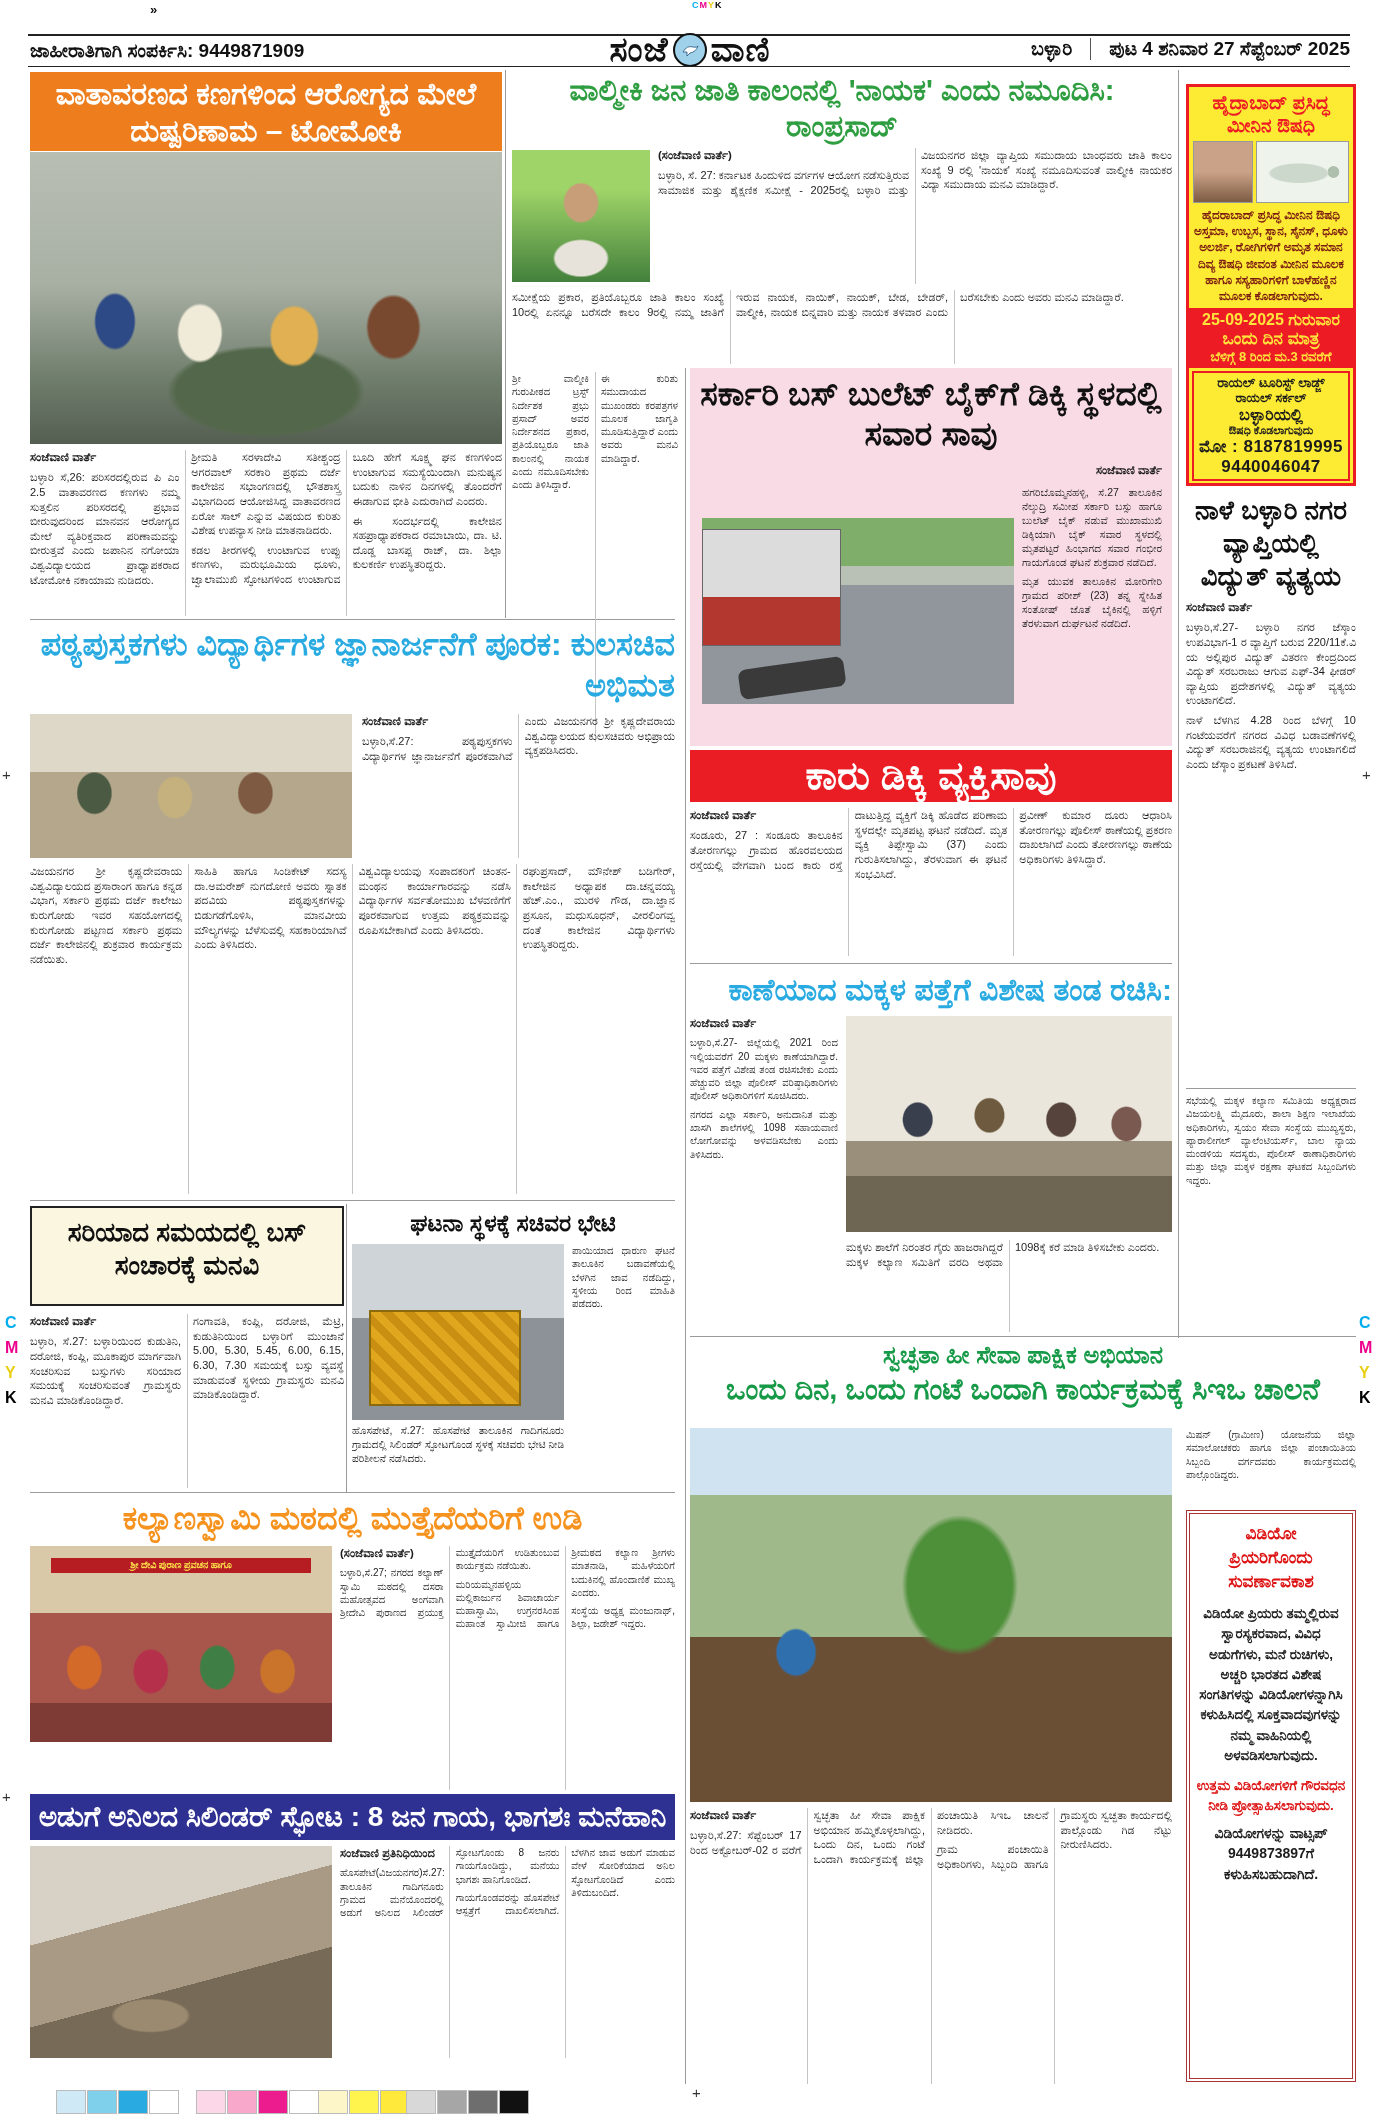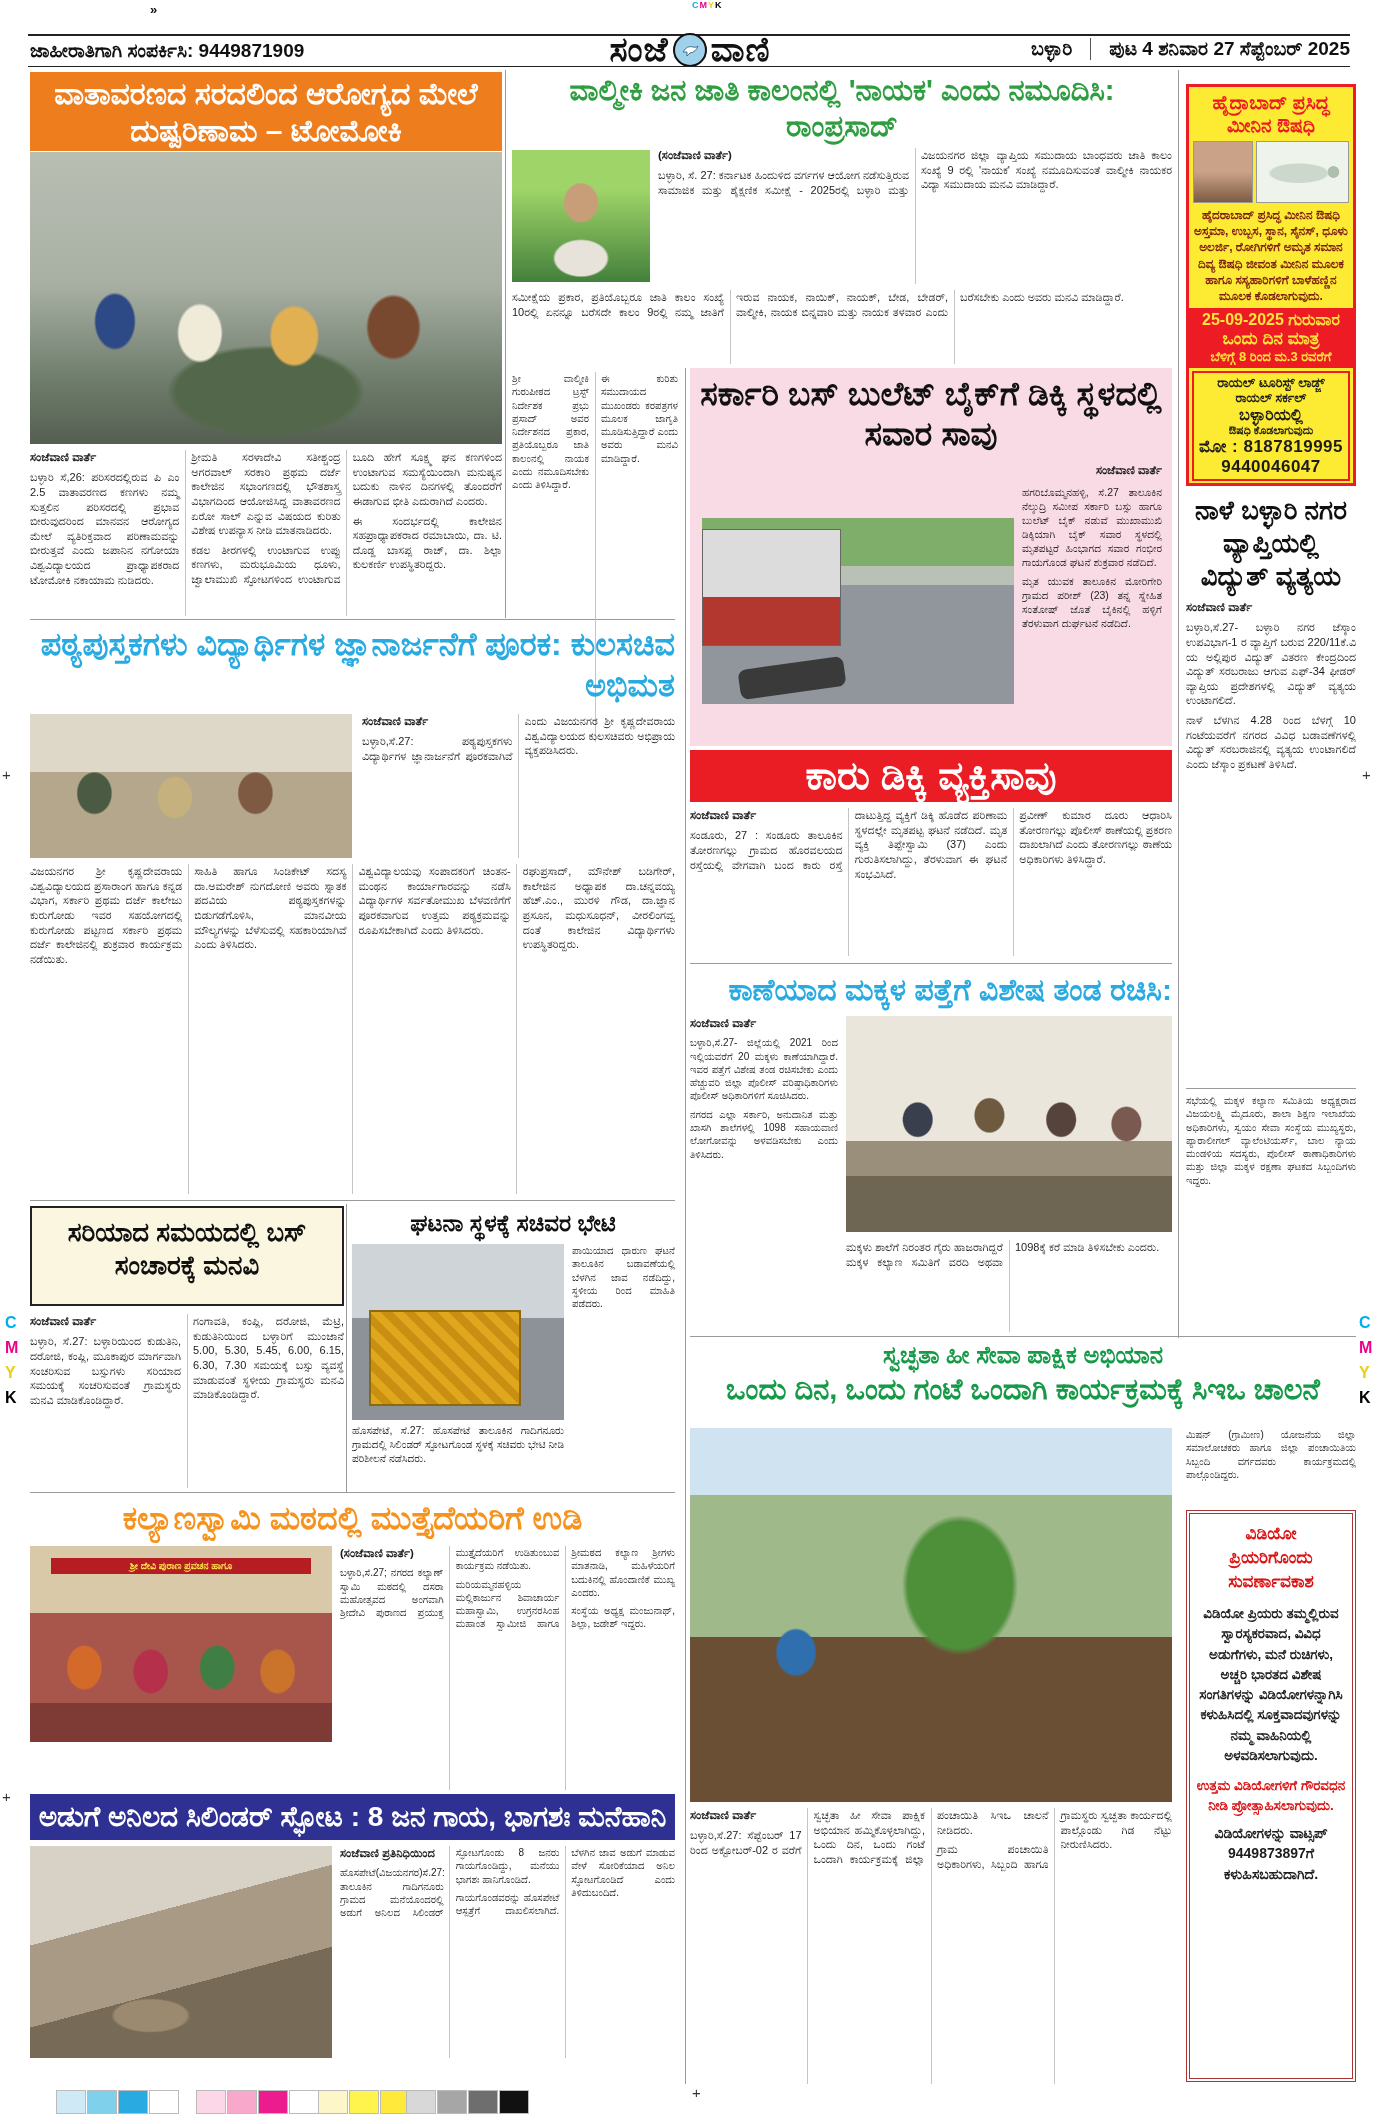--- a/index.html
+++ b/index.html
@@ -67,21 +67,21 @@
     linear-gradient(180deg,#ded8c8 0 40%,#b4a78c 40% 100%);}
   .ph-machine{background:
     linear-gradient(180deg,#cfd4d8 0 42%,#8d9298 42% 100%);}
   .machine-frame{position:absolute;left:8%;bottom:8%;width:70%;height:52%;background:
     repeating-linear-gradient(45deg,#e0a61e 0 8px,#c98f12 8px 16px);border:2px solid #8a6a0d;}
   .ph-stage{background:
     radial-gradient(30px 38px at 18% 62%, #d46a2a 0 55%, transparent 60%),
     radial-gradient(30px 38px at 40% 64%, #b5304b 0 55%, transparent 60%),
     radial-gradient(30px 38px at 62% 62%, #3f7f46 0 55%, transparent 60%),
     radial-gradient(30px 38px at 82% 64%, #c9742a 0 55%, transparent 60%),
-    linear-gradient(180deg,#d9c9a8 0 34%,#a8554b 34% 80%,#7e3b35 80% 100%);}
+    linear-gradient(180deg,#d9c9a8 0 34%,#a8554b 34% 80%,#7e3b35 80% 100%); font-family: Liberation Serif, serif;}
   .stage-strip{position:absolute;top:12px;left:7%;width:86%;background:#b51d23;color:#ffe74a;
     font-size:9.5px;font-weight:bold;text-align:center;padding:2px 0;}
   .ph-tree{background:
     radial-gradient(95px 115px at 56% 42%, #4e8f3a 0 55%, transparent 61%),
     radial-gradient(34px 40px at 22% 60%, #2f6fae 0 55%, transparent 61%),
     linear-gradient(180deg,#cfe3f0 0 18%,#9fb98a 18% 56%,#6b4f35 56% 100%);}
   .ph-house{background:
     radial-gradient(60px 26px at 40% 80%, #9b8a70 0 60%, transparent 66%),
     linear-gradient(165deg,#d8d2c6 0 34%,#a89a84 34% 62%,#776b58 62% 100%);}
   .caption{font-size:10.5px;line-height:1.3;text-align:justify;}
@@ -169,21 +169,21 @@
   <div class="rule" style="left:1178px;top:70px;width:1px;height:1268px;"></div>
   <div class="rule" style="left:685px;top:368px;width:1px;height:1716px;"></div>
   <div class="rule" style="left:346px;top:1204px;width:1px;height:288px;"></div>
   <div class="rule" style="left:30px;top:619px;width:645px;height:1px;"></div>
   <div class="rule" style="left:30px;top:1200px;width:645px;height:1px;"></div>
   <div class="rule" style="left:30px;top:1492px;width:645px;height:1px;"></div>
   <div class="rule" style="left:690px;top:963px;width:482px;height:1px;"></div>
   <div class="rule" style="left:690px;top:1336px;width:666px;height:1px;"></div>
   <div class="rule" style="left:1186px;top:1088px;width:170px;height:1px;"></div>
 
-  <div class="hl hl-tomoki" style="left:30px;top:72px;width:472px;height:76px;">ವಾತಾವರಣದ ಸರದಲಿಂದ ಆರೋಗ್ಯದ ಮೇಲೆ ದುಷ್ಪರಿಣಾಮ – ಟೋಮೋಕಿ</div>
+  <div class="hl hl-tomoki" style="left:30px;top:72px;width:472px;height:76px;">ವಾತಾವರಣದ ಕಣಗಳಿಂದ ಆರೋಗ್ಯದ ಮೇಲೆ ದುಷ್ಪರಿಣಾಮ – ಟೋಮೋಕಿ</div>
   <div class="ph ph-seminar" style="left:30px;top:152px;width:472px;height:292px;"></div>
   <div class="bt cols3" style="left:30px;top:450px;width:472px;height:166px;">
     <p class="byline">ಸಂಜೆವಾಣಿ ವಾರ್ತೆ</p>
     <p>ಬಳ್ಳಾರಿ ಸೆ,26: ಪರಿಸರದಲ್ಲಿರುವ ಪಿ ಎಂ 2.5 ವಾತಾವರಣದ ಕಣಗಳು ನಮ್ಮ ಸುತ್ತಲಿನ ಪರಿಸರದಲ್ಲಿ ಪ್ರಭಾವ ಬೀರುವುದರಿಂದ ಮಾನವನ ಆರೋಗ್ಯದ ಮೇಲೆ ವ್ಯತಿರಿಕ್ತವಾದ ಪರಿಣಾಮವನ್ನು ಬೀರುತ್ತವೆ ಎಂದು ಜಪಾನಿನ ನಗೋಯಾ ವಿಶ್ವವಿದ್ಯಾಲಯದ ಪ್ರಾಧ್ಯಾಪಕರಾದ ಟೋಮೋಕಿ ನಕಾಯಾಮ ನುಡಿದರು.</p>
     <p>ಶ್ರೀಮತಿ ಸರಳಾದೇವಿ ಸತೀಶ್ಚಂದ್ರ ಅಗರವಾಲ್ ಸರಕಾರಿ ಪ್ರಥಮ ದರ್ಜೆ ಕಾಲೇಜಿನ ಸಭಾಂಗಣದಲ್ಲಿ ಭೌತಶಾಸ್ತ್ರ ವಿಭಾಗದಿಂದ ಆಯೋಜಿಸಿದ್ದ ವಾತಾವರಣದ ಏರೋ ಸಾಲ್ ಎನ್ನುವ ವಿಷಯದ ಕುರಿತು ವಿಶೇಷ ಉಪನ್ಯಾಸ ನೀಡಿ ಮಾತನಾಡಿದರು.</p>
     <p>ಕಡಲ ತೀರಗಳಲ್ಲಿ ಉಂಟಾಗುವ ಉಪ್ಪು ಕಣಗಳು, ಮರುಭೂಮಿಯ ಧೂಳು, ಜ್ವಾಲಾಮುಖಿ ಸ್ಫೋಟಗಳಿಂದ ಉಂಟಾಗುವ ಬೂದಿ ಹೇಗೆ ಸೂಕ್ಷ್ಮ ಘನ ಕಣಗಳಿಂದ ಉಂಟಾಗುವ ಸಮಸ್ಯೆಯಿಂದಾಗಿ ಮನುಷ್ಯನ ಬದುಕು ನಾಳಿನ ದಿನಗಳಲ್ಲಿ ತೊಂದರೆಗೆ ಈಡಾಗುವ ಭೀತಿ ಎದುರಾಗಿದೆ ಎಂದರು.</p>
     <p>ಈ ಸಂದರ್ಭದಲ್ಲಿ ಕಾಲೇಜಿನ ಸಹಪ್ರಾಧ್ಯಾಪಕರಾದ ರಮಾಬಾಯಿ, ದಾ. ಟಿ. ದೊಡ್ಡ ಬಾಸಪ್ಪ ರಾಜ್, ದಾ. ಶಿಲ್ಪಾ ಕುಲಕರ್ಣಿ ಉಪಸ್ಥಿತರಿದ್ದರು.</p>
   </div>
 
   <div class="hl hl-valmiki" style="left:512px;top:72px;width:660px;height:72px;">ವಾಲ್ಮೀಕಿ ಜನ ಜಾತಿ ಕಾಲಂನಲ್ಲಿ 'ನಾಯಕ' ಎಂದು ನಮೂದಿಸಿ: ರಾಂಪ್ರಸಾದ್</div>

